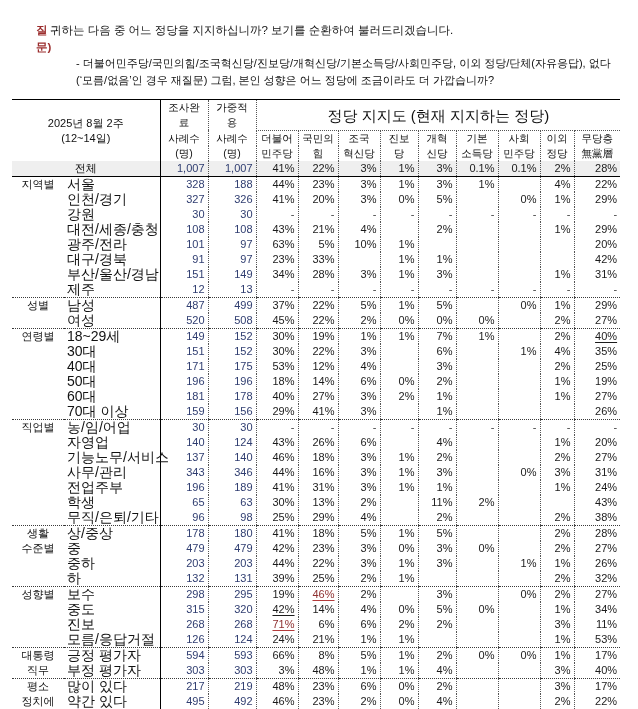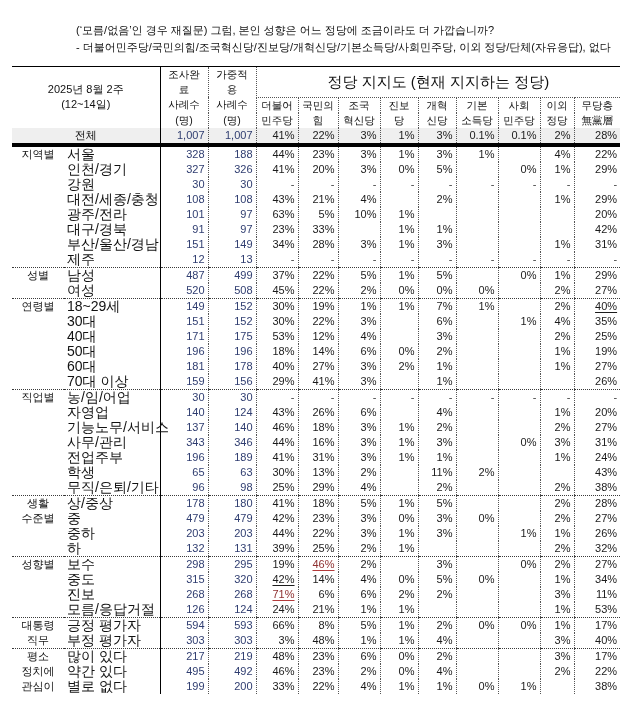--- a/index.html
+++ b/index.html
@@ -47,21 +47,21 @@
     line-height:1.5;
   }
   th.colhead{
     text-align:center;font-size:10.5px;color:#111;
     line-height:1.25;
   }
   .nb{font-size:9.5px;color:#8a8a8a;}
 
   
   .tline-top{border-top:1.6px solid #000;}
-  .tline-thin{border-bottom:4px solid #000000;border-radius:7px;}
+  .tline-thin{border-bottom:1px solid #000000;border-radius:7px;}
   .dotline td{border-bottom:1px dotted #3a3a3a;}
 
   
   .vsep-solid{border-left:1.4px solid #000;}
   .vsep-dot{border-left:1px dotted #555;}
 
   
   td.cat{text-align:center;font-size:11px;color:#111;padding-left:4px;white-space:nowrap;}
   td.sub{text-align:left;font-size:14px;color:#111;padding-left:2px;white-space:nowrap;}
   td.num{text-align:right;font-size:11px;color:#2f3d70;padding-right:5px;white-space:nowrap;}
@@ -72,22 +72,26 @@
   tr.total td.cat{text-align:center;}
   .u-black{text-decoration:underline;text-underline-offset:2px;}
   .u-red{text-decoration:underline;text-decoration-color:#b43b3b;text-underline-offset:2px;color:#8e2f2f;}
 </style>
 </head>
 <body>
 
 <div class="page">
 
   <div class="qblock">
+    <div class="qrow">
+      <div class="qlabel">질문)</div>
+      <div class="qtext">귀하는 다음 중 어느 정당을 지지하십니까? 보기를 순환하여 불러드리겠습니다.</div>
+    </div>
+    <div class="qsub">- 더불어민주당/국민의힘/조국혁신당/진보당/개혁신당/기본소득당/사회민주당, 이외 정당/단체(자유응답), 없다</div>
     <div class="qsub">(‘모름/없음’인 경우 재질문) 그럼, 본인 성향은 어느 정당에 조금이라도 더 가깝습니까?</div>
-    <div class="qsub">- 더불어민주당/국민의힘/조국혁신당/진보당/개혁신당/기본소득당/사회민주당, 이외 정당/단체(자유응답), 없다</div>
   </div>
 
   <table class="poll">
     <colgroup>
       <col style="width:52px">
         <col style="width:96px">
       <col style="width:48px">
         <col style="width:48px">
       <col style="width:42px">
         <col style="width:40px">

